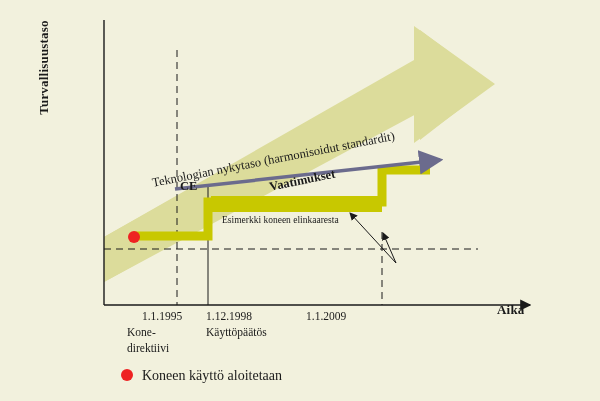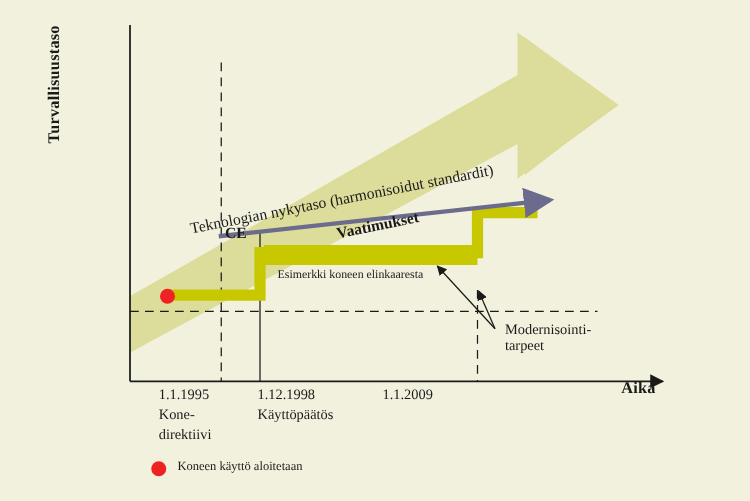--- a/index.html
+++ b/index.html
@@ -44,21 +44,21 @@
   }
   #xlab {
     left: 497px;
     top: 303px;
   }
   .tick-label {
     font-size: 11.5px;
     text-align: left;
   }
   .legend-text {
-    font-size: 10px;
+    font-size: 14px;
   }
   .left-note {
     font-size: 11.5px;
     text-align: left;
     line-height: 1.25;
   }
   .diag-text {
     font-size: 12.5px;
   }
   .slope-a {
@@ -136,35 +136,33 @@
     <g>
       <circle cx="127" cy="375" r="6" fill="#ee2222"></circle>
     </g>
   </svg>
 
   <div class="lbl axis-title" id="ylab">Turvallisuustaso</div>
 
   <div class="lbl axis-title" id="xlab">Aika</div>
 
 
-  <div class="lbl tick-label" style="left:127px; top:310px; width:70px;">1.1.1995</div>
+  <div class="lbl tick-label" style="left:127px; top:310px; width:70px;text-align:center;">1.1.1995</div>
   <div class="lbl tick-label" style="left:127px; top:326px; width:70px;">Kone-</div>
   <div class="lbl tick-label" style="left:127px; top:342px; width:80px;">direktiivi</div>
 
   <div class="lbl tick-label" style="left:206px; top:310px; width:80px;">1.12.1998</div>
   <div class="lbl tick-label" style="left:206px; top:326px; width:100px;">Käyttöpäätös</div>
 
   <div class="lbl tick-label" style="left:306px; top:310px; width:80px;">1.1.2009</div>
 
   <div class="lbl diag-text slope-a" style="left:151px; top:176px;">Teknologian nykytaso (harmonisoidut standardit)</div>
 
   <div class="lbl diag-text bold" style="left:180px; top:179px;">CE</div>
 
   <div class="lbl diag-text bold slope-b" style="left:268px; top:180px;">Vaatimukset</div>
 
   <div class="lbl small-inside" style="left:222px; top:199px;margin-top:16px;">Esimerkki koneen elinkaaresta</div>
 
-  <div class="lbl tick-label" style="left:404px; top:258px; width:110px; white-space:pre-line;">Modernisointi-
-tarpeet</div>
 
   <div class="lbl legend-text" style="left:142px; top:368px;">Koneen käyttö aloitetaan</div>
 
 </div>
 
 </body></html>

